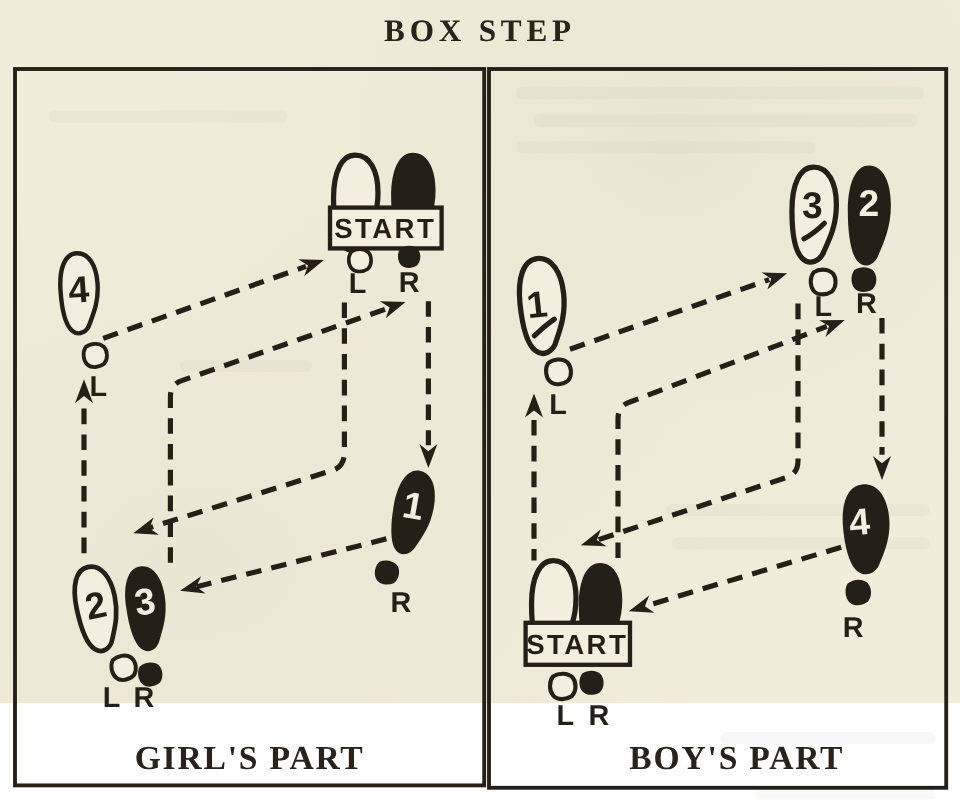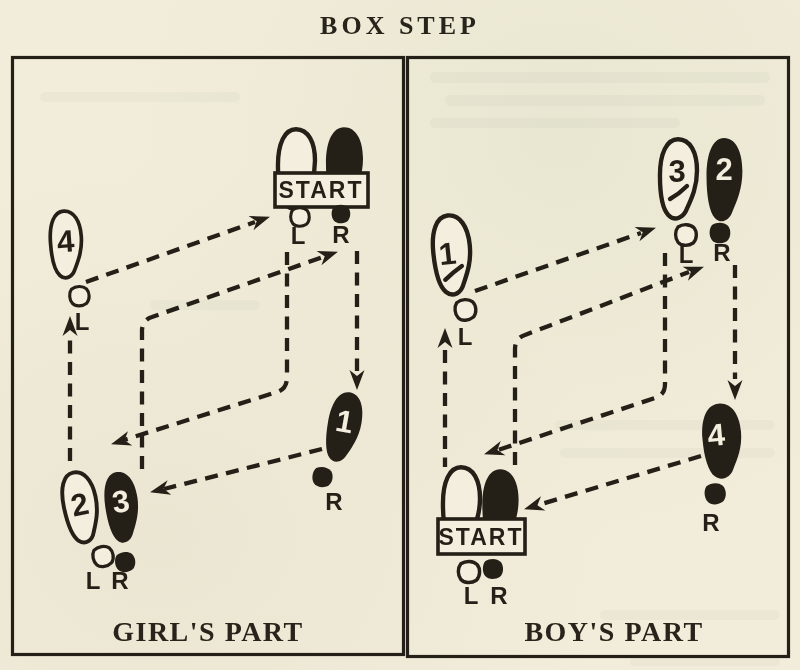--- a/index.html
+++ b/index.html
@@ -1,18 +1,18 @@
 <!DOCTYPE html>
 <html><head>
 <meta charset="utf-8">
 <style>
   html,body{margin:0;padding:0;}
   body{width:800px;height:670px;overflow:hidden;
        font-family:"Liberation Serif",serif;}
-  .page{position:relative;width:800px;height:670px;
+  .page{position:relative;width:800px;height:586px;
         background:#f2edda;
         background-image:radial-gradient(ellipse at 70% 20%, rgba(205,210,185,.25), rgba(0,0,0,0) 55%),
                          radial-gradient(ellipse at 20% 80%, rgba(210,205,182,.22), rgba(0,0,0,0) 50%);}
   svg{position:absolute;left:0;top:0;}
   .panel{fill:none;stroke:#241f17;stroke-width:3.2;}
   .dash{fill:none;stroke:#241f17;stroke-width:4.3;stroke-dasharray:13 8.5;stroke-linecap:butt;}
   .solid-bit{fill:none;stroke:#241f17;stroke-width:4.3;stroke-linecap:round;}
   .foot-outline{fill:#f3eedd;stroke:#241f17;stroke-width:4.6;stroke-linejoin:round;}
   .foot-solid{fill:#241f17;stroke:none;}
   .heel-outline{fill:#f3eedd;stroke:#241f17;stroke-width:4.2;}

